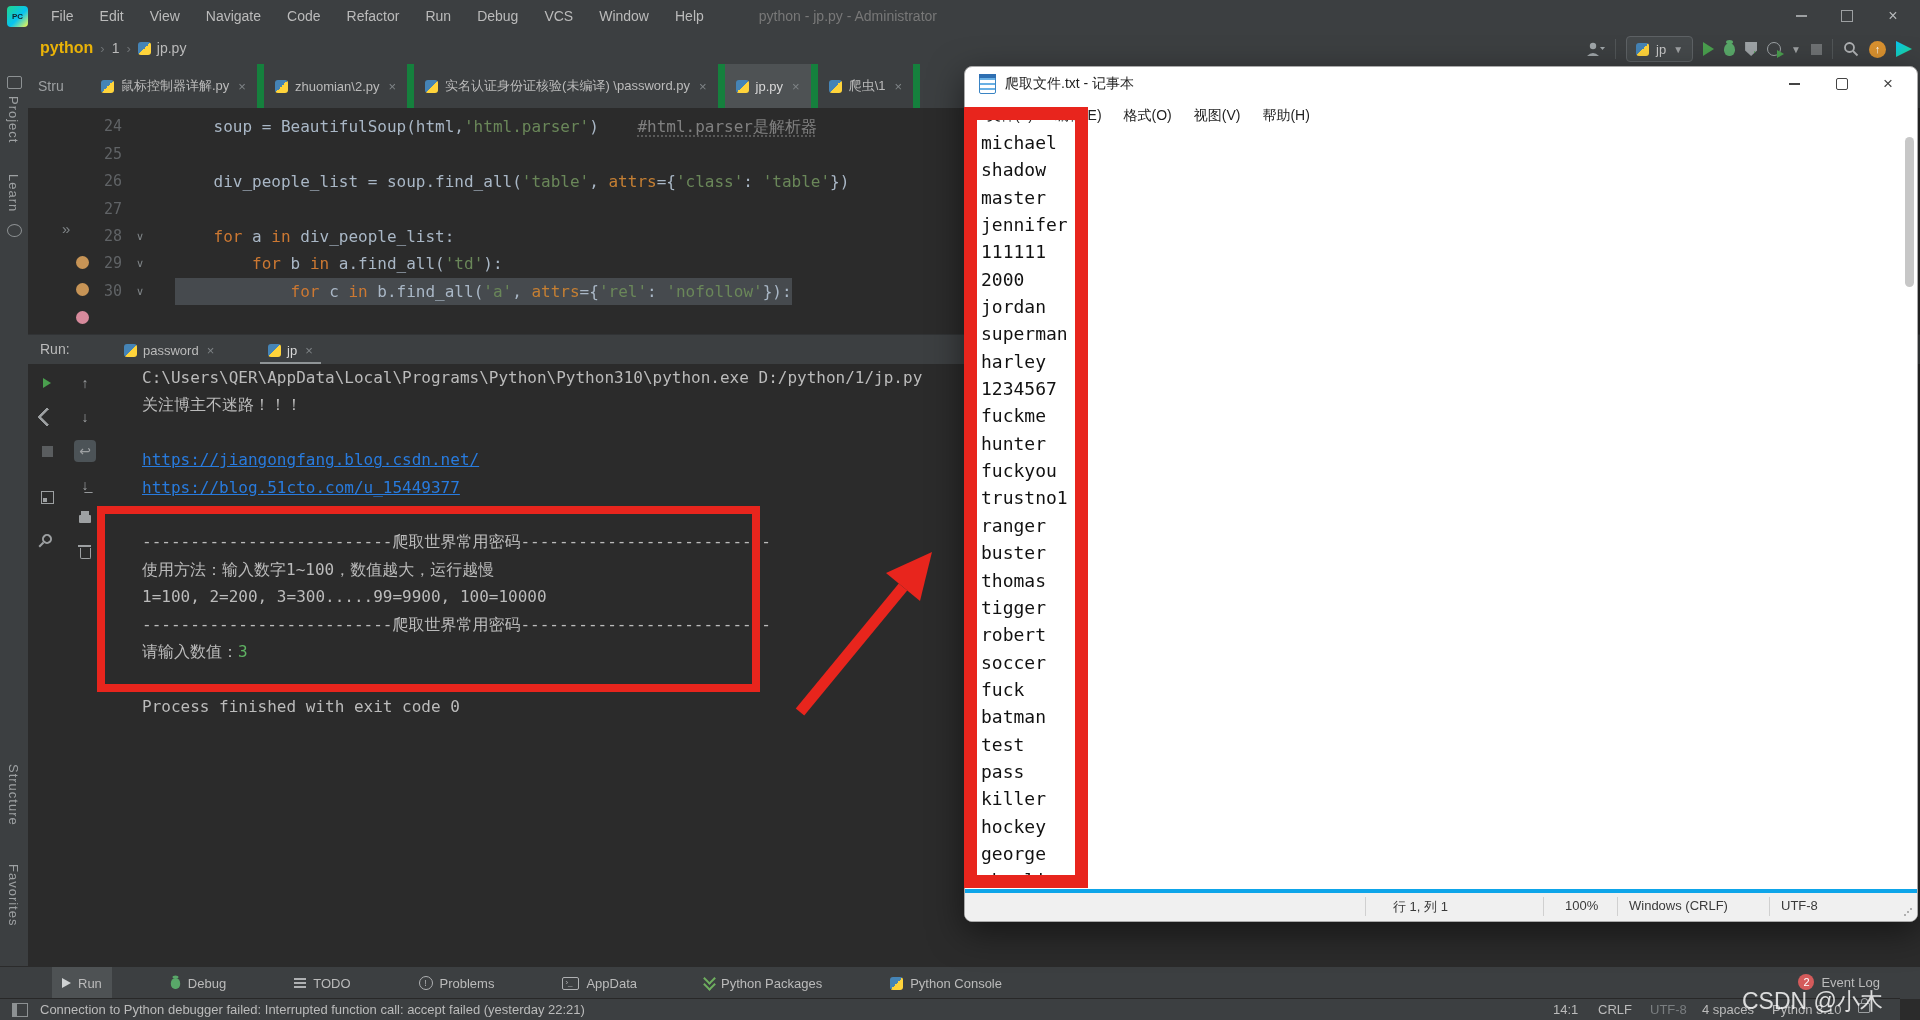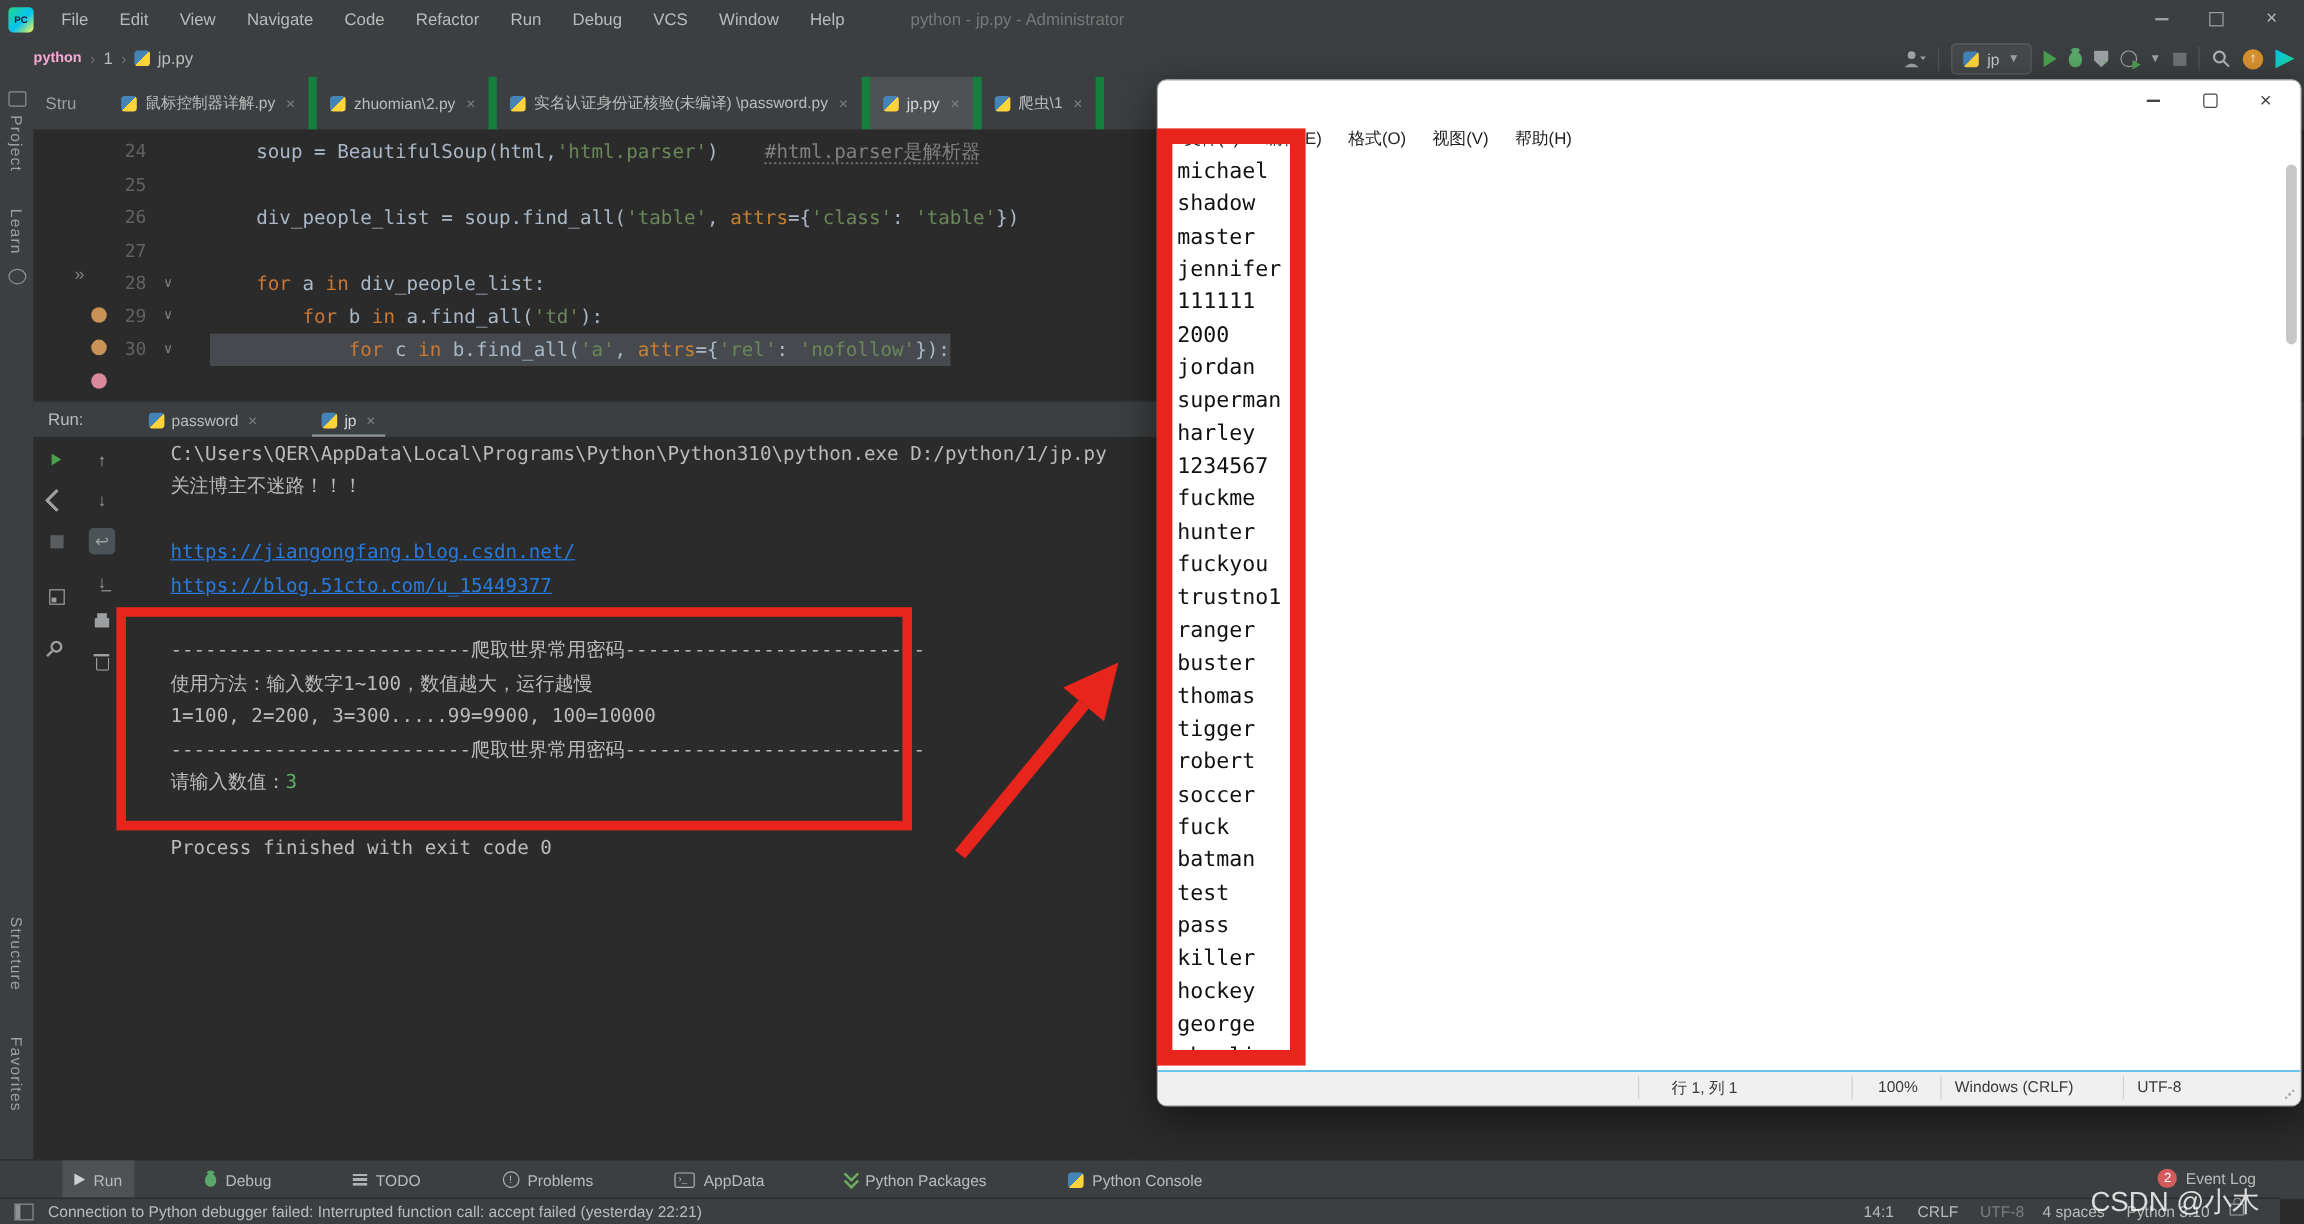--- a/index.html
+++ b/index.html
@@ -111,21 +111,21 @@
   #np-title .t{font-size:14px;color:#1f1f1f;}
   .npctl{position:absolute;top:0;width:46px;height:34px;display:flex;align-items:center;justify-content:center;color:#444;}
   .npctl .bar{width:11px;height:1.5px;background:#444;}
   .npctl .sq{width:10px;height:10px;border:1.5px solid #444;border-radius:2px;}
   #np-menu{position:absolute;left:0;top:34px;right:0;height:30px;display:flex;align-items:center;padding-left:11px;}
   .np-menu-item{font-size:14px;color:#1f1f1f;padding:0 11px;}
   #np-body{position:absolute;left:0;top:64px;right:0;bottom:28px;overflow:hidden;}
   #np-words{position:absolute;left:16px;top:-2px;}
   .np-word{font:18px/27.35px "DejaVu Sans Mono",monospace;color:#111;white-space:pre;}
   #np-scroll{position:absolute;right:3px;top:70px;width:9px;height:150px;border-radius:5px;background:#c7c7c7;}
-  #np-status{position:absolute;left:0;right:0;bottom:0;height:28px;background:#f0f0f0;border-top:1px solid #0ea5e9;font-size:13px;color:#3a3a3a;}
+  #np-status{position:absolute;left:0;right:0;bottom:0;height:28px;background:#f0f0f0;border-top:4px solid #0ea5e9;font-size:13px;color:#3a3a3a;}
   .np-cell{position:absolute;top:5px;}
   .np-sep{position:absolute;top:4px;width:1px;height:19px;background:#d0d0d0;}
   #np-grip{position:absolute;right:5px;bottom:5px;width:8px;height:8px;
      background:radial-gradient(circle at 1px 7px,#b0b0b0 1px,transparent 1.5px),
                 radial-gradient(circle at 4px 4px,#b0b0b0 1px,transparent 1.5px),
                 radial-gradient(circle at 7px 1px,#b0b0b0 1px,transparent 1.5px);}
   
   .redbox{position:absolute;border-style:solid;border-color:#e8251d;z-index:120;}
   #redbox-console{left:97px;top:506px;width:647px;height:170px;border-width:8px;}
   #redbox-notepad{left:964px;top:107px;width:98px;height:755px;border-width:13px;}
@@ -159,21 +159,21 @@
       </div>
     <div class="winctl" style="right:50px;">
         <div class="sq-max"></div>
       </div>
     <div class="winctl" style="right:4px;">
         <span class="x-close">×</span>
       </div>
   </div>
 
   <div class="abs" id="navbar">
-    <span style="margin-left:28px;font-weight:bold;color:#f9a8d4;font-size:12px;">python</span>
+    <span style="margin-left:40px;font-weight:bold;color:#eab308;font-size:16px;">python</span>
     <span class="crumb-sep">›</span>
     <span style="font-size:14px;">1</span>
     <span class="crumb-sep">›</span>
     <span class="py-ic"></span>
     <span style="font-size:14px;margin-left:6px;">jp.py</span>
   </div>
   <div id="nav-right">
     <svg class="mini" width="20" height="16" viewBox="0 0 20 16">
       <circle cx="8" cy="5" r="3.2" fill="#9fa5a8"></circle>
         <path d="M2 15 Q8 9 14 15 Z" fill="#9fa5a8"></path>
@@ -377,20 +377,24 @@
     <div id="sb-msg">Connection to Python debugger failed: Interrupted function call: accept failed (yesterday 22:21)</div>
     <div class="sb-right" style="left:1553px;">14:1</div>
     <div class="sb-right" style="left:1598px;">CRLF</div>
     <div class="sb-right" style="left:1650px;color:#7a7e80;">UTF-8</div>
     <div class="sb-right" style="left:1702px;">4 spaces</div>
     <div class="sb-right" style="left:1772px;">Python 3.10</div>
     <div class="lock"></div>
   </div>
 
   <div class="abs" id="notepad">
+    <div id="np-title">
+      <div class="np-ic"></div>
+      <div class="t">爬取文件.txt - 记事本</div>
+    </div>
     <div class="npctl" style="right:100px;">
         <div class="bar"></div>
       </div>
     <div class="npctl" style="right:52px;">
         <div class="sq"></div>
       </div>
     <div class="npctl" style="right:6px;font-size:17px;">×</div>
     <div id="np-menu">
         <span class="np-menu-item">文件(F)</span>
         <span class="np-menu-item">编辑(E)</span>

